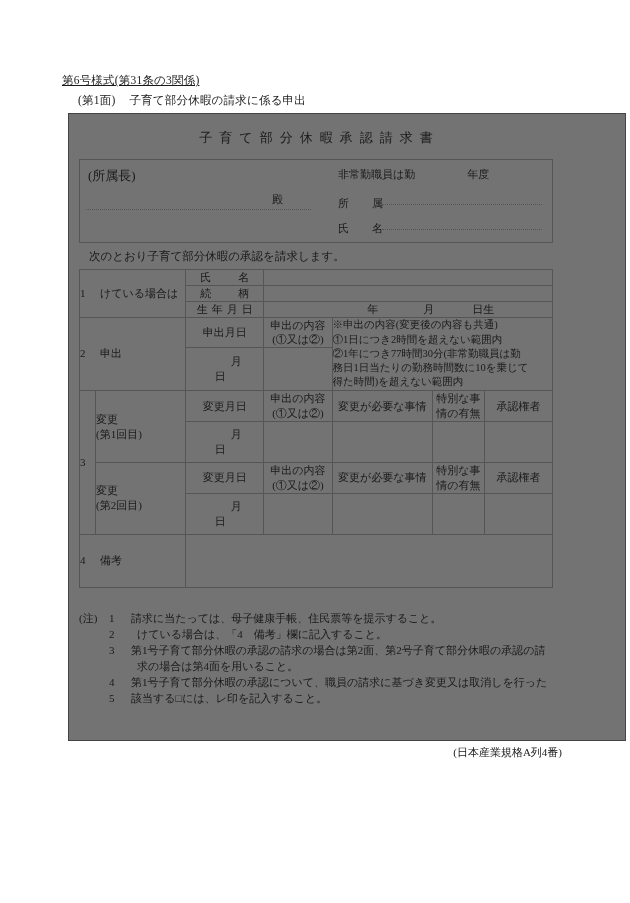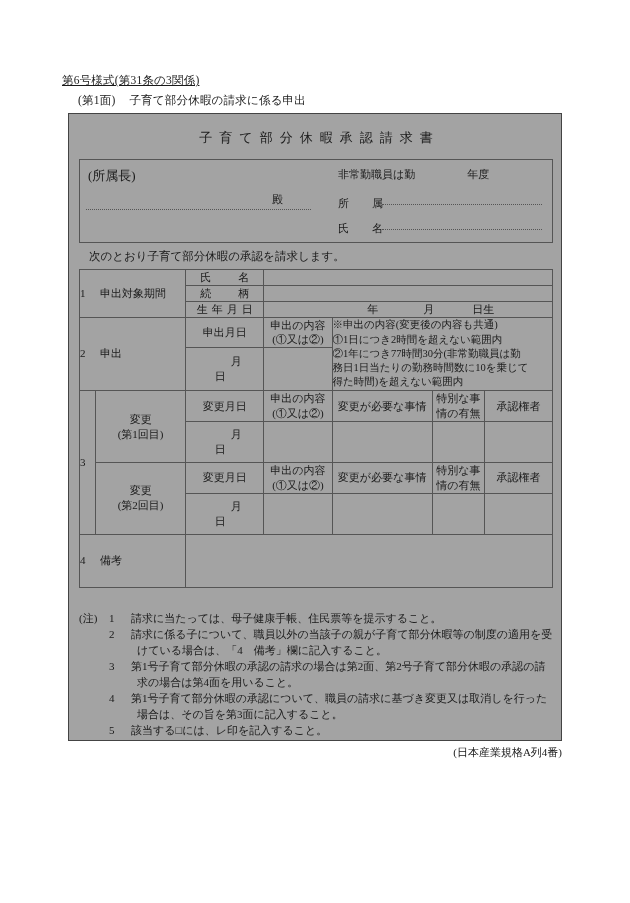--- a/index.html
+++ b/index.html
@@ -41,25 +41,25 @@
     letter-spacing: 0.2px;
     white-space: nowrap;
   }
   .form-sub .gap { display: inline-block; width: 14px; }
 
   
   .frame {
     position: absolute;
     left: 68px;
     top: 113px;
-    width: 494px;
+    width: 558px;
     height: 628px;
     border: 1.1px solid #444;
     box-sizing: border-box;
-    background: #a3a3a3;
+    background: #737373;
   }
 
   .doc-title {
     position: absolute;
     left: 0;
     top: 15px;
     width: 494px;
     text-align: center;
     font-size: 13px;
     letter-spacing: 7px;
@@ -183,21 +183,21 @@
   .notes-cell {
     padding: 3px 4px 3px 6px;
     line-height: 1.36;
     font-size: 10.5px;
     text-align: left;
     vertical-align: top;
   }
   .notes-cell div { white-space: nowrap; }
 
   .change-label {
-    text-align: center;
+    text-align: left;
     padding-left: 9px;
     line-height: 1.5;
   }
 
   
   .notes {
     position: absolute;
     left: 10px;
     top: 497px;
     width: 480px;
@@ -272,21 +272,21 @@
         <col style="width:78px">
         <col style="width:68px">
         <col style="width:100px">
         <col style="width:52px">
         <col style="width:68px">
       </colgroup>
       <tbody>
 
         <tr>
           <td colspan="2" rowspan="3" class="num-label">
-            <span class="n">1</span><span>申出対象期間</span>
+            <span class="n">1</span><span>けている場合は</span>
           </td>
           <td class="c-center cell-pad sp-wide">氏　名</td>
           <td colspan="4" class="cell-pad">&nbsp;</td>
         </tr>
         <tr>
           <td class="c-center cell-pad sp-wide">続　柄</td>
           <td colspan="4" class="cell-pad">&nbsp;</td>
         </tr>
         <tr>
           <td class="c-center cell-pad sp-mid">生年月日</td>
@@ -389,40 +389,38 @@
       <div class="note-row">
         <span class="note-head">(注)</span>
         <span class="note-num">1</span>
         <span class="note-body">請求に当たっては、母子健康手帳、住民票等を提示すること。</span>
       </div>
 
       <div class="note-row">
         <span class="note-head"></span>
         <span class="note-num">2</span>
         <span class="note-body">
-          <span>請求に係る子について、職員以外の当該子の親が子育て部分休暇等の制度の適用を受</span>
           <span class="cont">けている場合は、「4　備考」欄に記入すること。</span>
         </span>
       </div>
 
       <div class="note-row">
         <span class="note-head"></span>
         <span class="note-num">3</span>
         <span class="note-body">
           <span>第1号子育て部分休暇の承認の請求の場合は第2面、第2号子育て部分休暇の承認の請</span>
           <span class="cont">求の場合は第4面を用いること。</span>
         </span>
       </div>
 
       <div class="note-row">
         <span class="note-head"></span>
         <span class="note-num">4</span>
         <span class="note-body">
           <span>第1号子育て部分休暇の承認について、職員の請求に基づき変更又は取消しを行った</span>
-          <span class="cont">場合は、その旨を第3面に記入すること。</span>
         </span>
       </div>
 
       <div class="note-row">
         <span class="note-head"></span>
         <span class="note-num">5</span>
         <span class="note-body">該当する□には、レ印を記入すること。</span>
       </div>
 
     </div>

